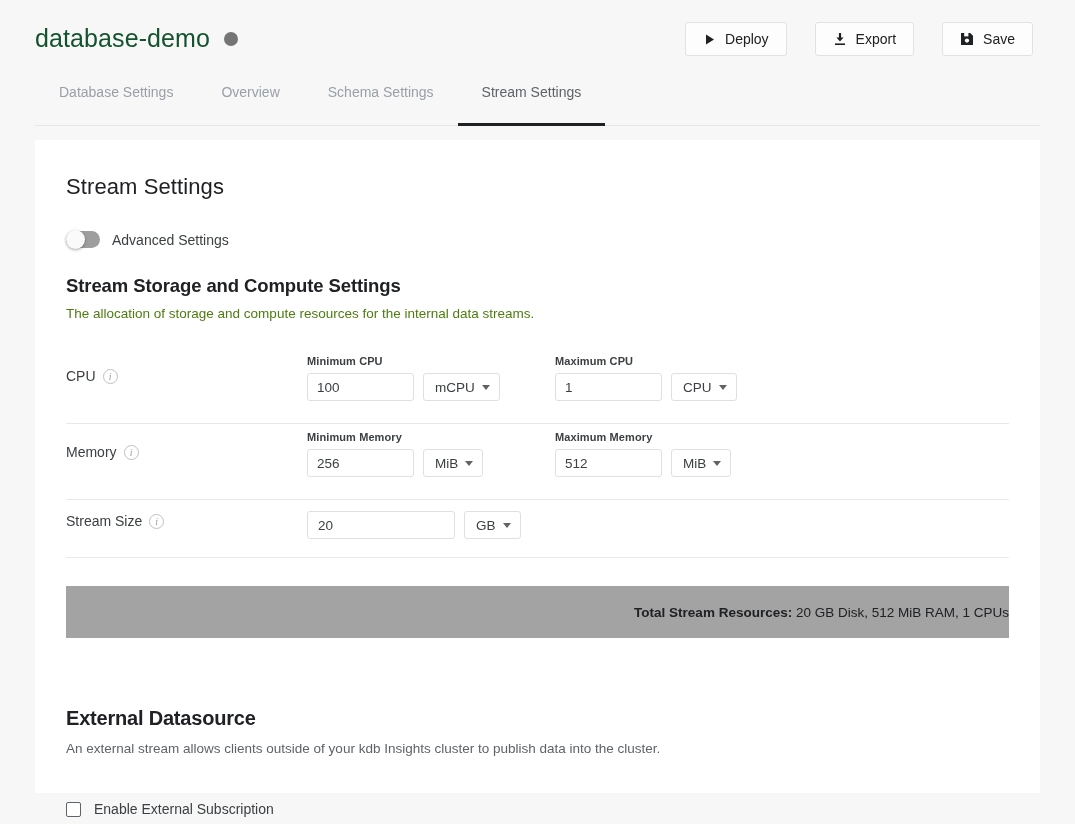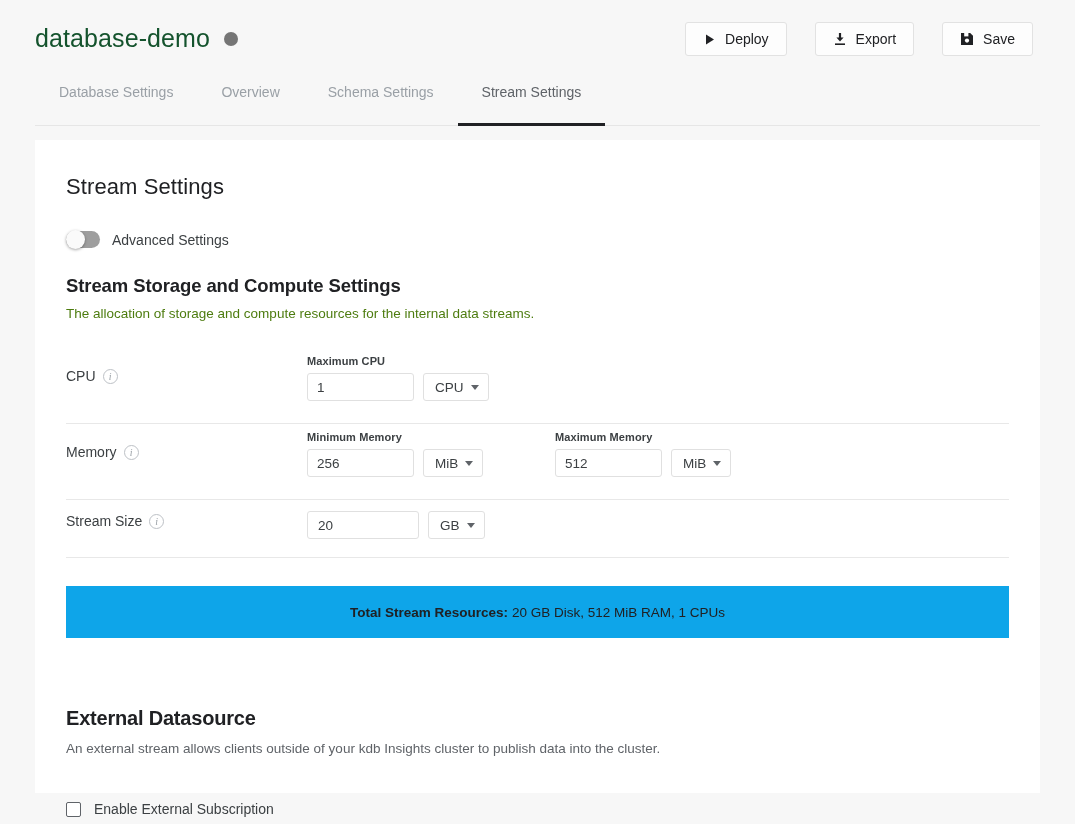--- a/index.html
+++ b/index.html
@@ -217,21 +217,21 @@
     height: 28px;
     border: 1px solid #e0e0e0;
     border-radius: 3px;
     background: #fff;
     font-size: 13.5px;
     color: #3c4043;
     padding: 0 9px;
     font-family: "Liberation Sans", sans-serif;
     outline: none;
   }
-  .text-input.w-stream { width: 112px; padding-left: 10px; }
+  .text-input.w-stream { width: 148px; padding-left: 10px; }
 
   .unit-select {
     display: flex;
     align-items: center;
     gap: 7px;
     height: 28px;
     padding: 0 9px 0 11px;
     border: 1px solid #e0e0e0;
     border-radius: 3px;
     background: #fff;
@@ -245,24 +245,24 @@
     border-left: 4.5px solid transparent;
     border-right: 4.5px solid transparent;
     border-top: 5px solid #5f6368;
     display: block;
   }
 
   
   .totals {
     margin-top: 28px;
     height: 52px;
-    background: #0ea5e9;
-    display: flex;
-    align-items: center;
-    justify-content: center;
+    background: #a3a3a3;
+    display: flex;
+    align-items: center;
+    justify-content: flex-end;
     font-size: 13.5px;
     color: #202124;
   }
   .totals b { font-weight: 700; }
 
   
   .ext { margin-top: 69px; }
   .ext-head {
     font-size: 20px;
     font-weight: 700;
@@ -366,20 +366,30 @@
     <p class="sub-desc">The allocation of storage and compute resources for the internal data streams.</p>
 
     <div class="rows">
 
       <div class="srow">
         <div class="srow-label">
           <span>CPU</span>
           <span class="info-icon">i</span>
         </div>
         <div class="field-group">
+          <div class="field-label">Minimum CPU</div>
+          <div class="field-controls">
+            <input class="text-input" type="text" value="100" style="">
+            <div class="unit-select">
+              <span>mCPU</span>
+              <span class="caret"></span>
+            </div>
+          </div>
+        </div>
+        <div class="field-group">
           <div class="field-label">Maximum CPU</div>
           <div class="field-controls">
             <input class="text-input" type="text" value="1" style="">
             <div class="unit-select">
               <span>CPU</span>
               <span class="caret"></span>
             </div>
           </div>
         </div>
       </div>

